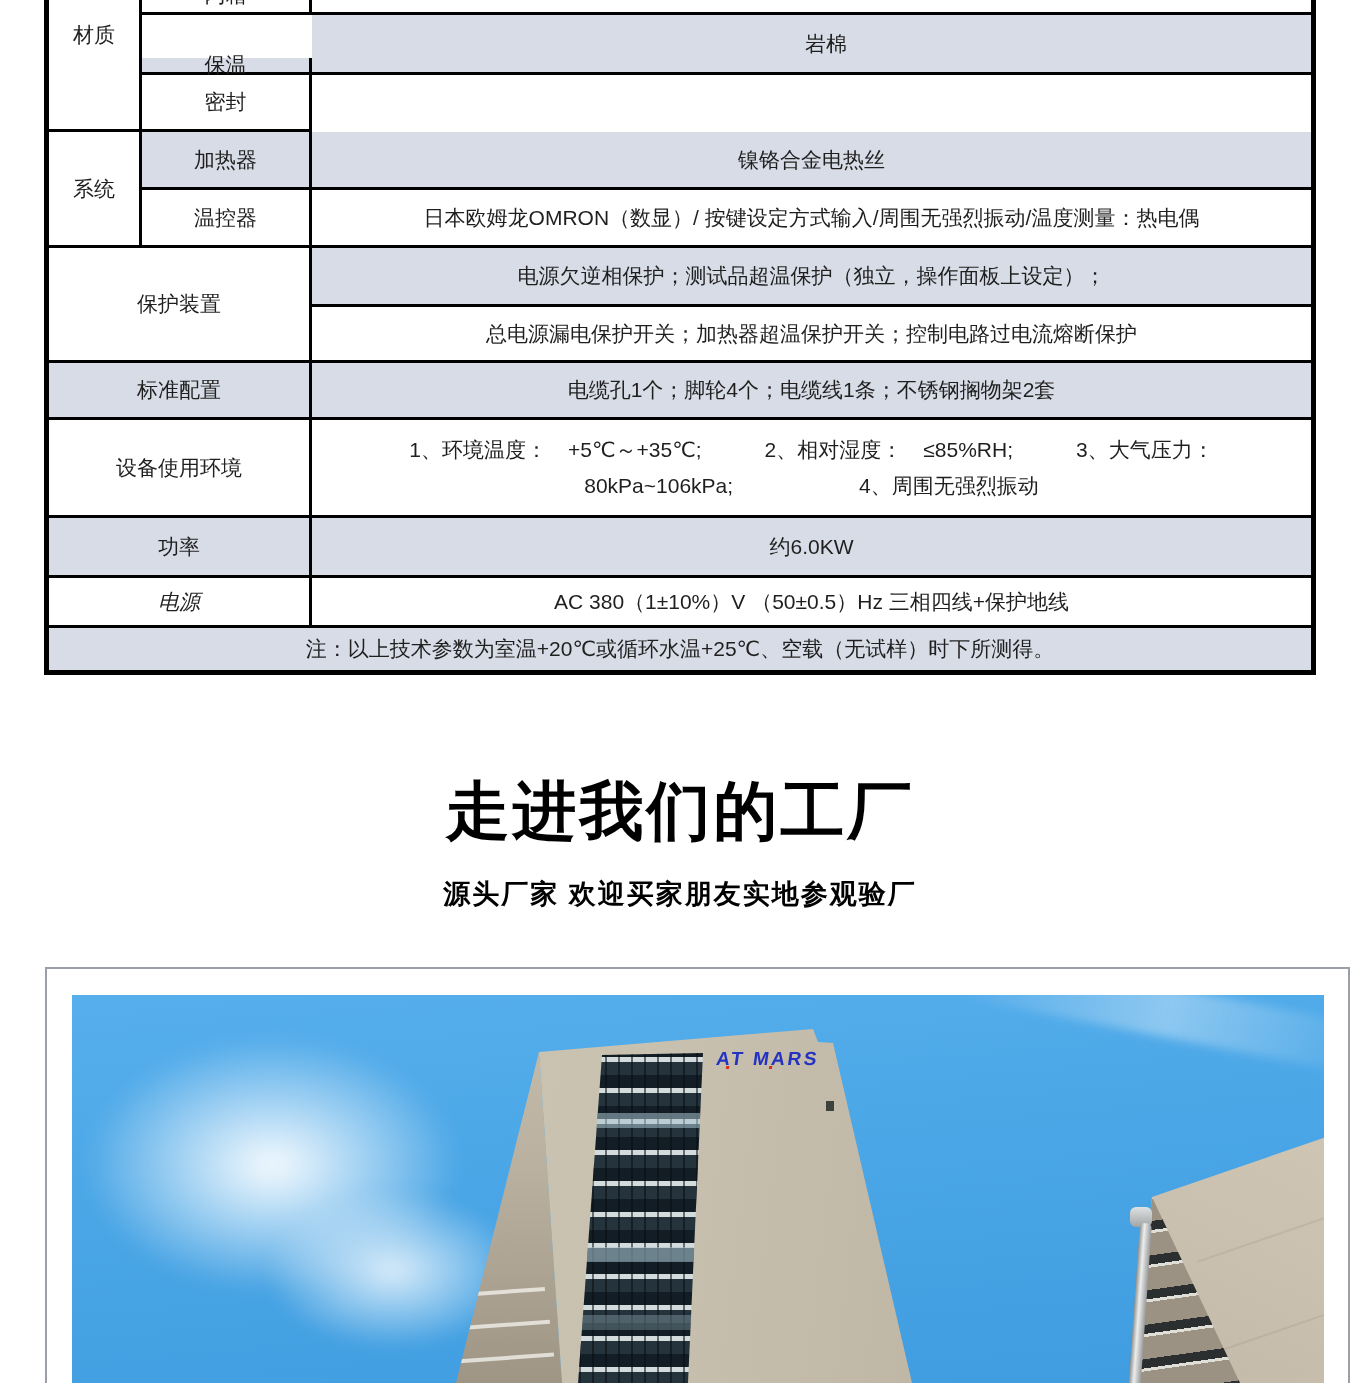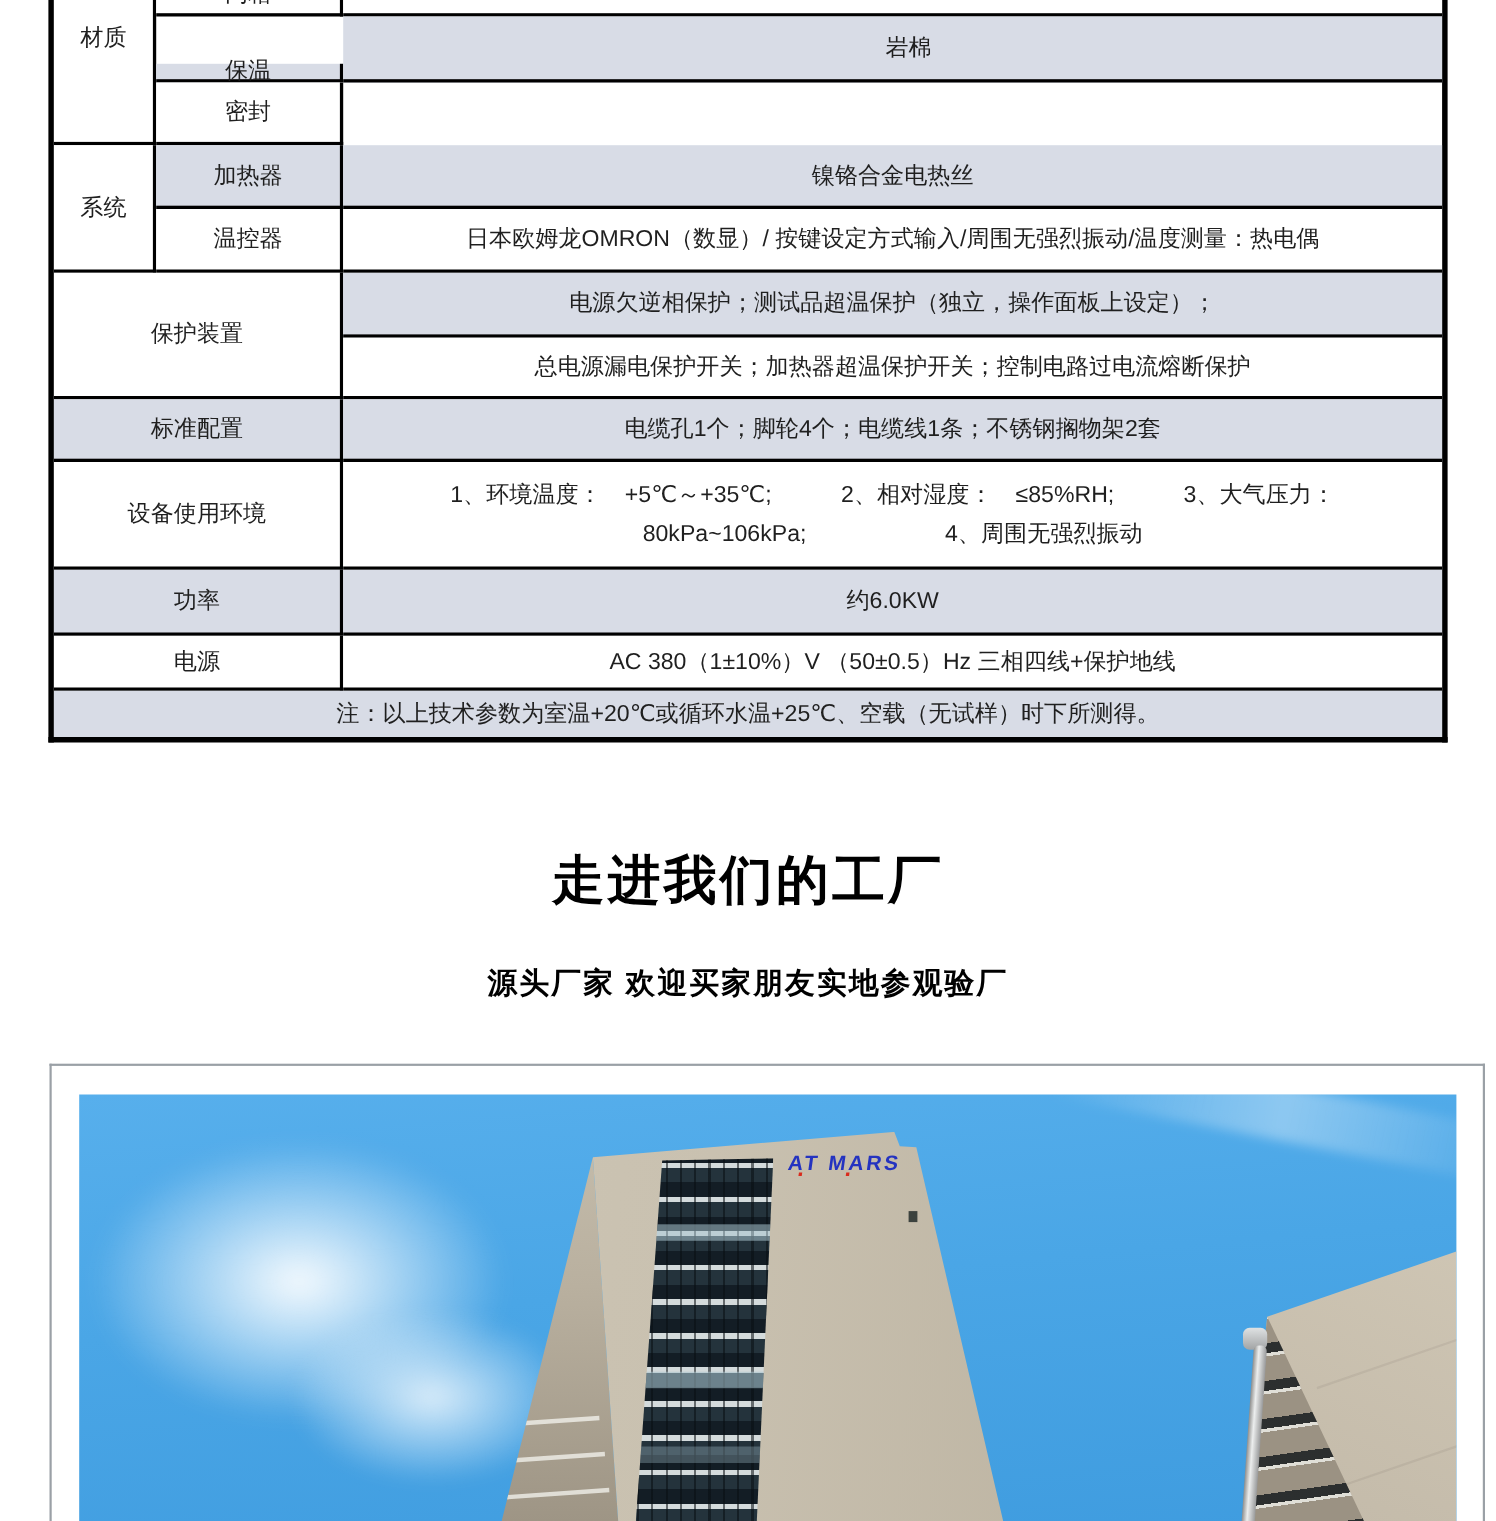--- a/index.html
+++ b/index.html
@@ -28,21 +28,21 @@
     background:#fff;padding:0 6px;
   }
   .cell.shaded{background:#d8dce6;}
   .cell.last-col{border-right:none;}
   .cell.last-row{border-bottom:none;}
   .cell.clip-bottom{align-items:flex-end;padding-bottom:2px;}
   .cell .vline{display:block;width:100%;}
   
   .factory-title{
     position:absolute;left:0;top:768px;width:100%;text-align:center;
-    font-size:48px;font-weight:900;letter-spacing:3px;color:#000;
+    font-size:64px;font-weight:900;letter-spacing:3px;color:#000;
   }
   .factory-subtitle{
     position:absolute;left:0;top:876px;width:100%;text-align:center;
     font-size:27px;font-weight:700;letter-spacing:2px;color:#000;
   }
   
   .photo-frame{
     position:absolute;left:45px;top:967px;width:1305px;height:416px;
     box-sizing:border-box;border:2px solid #9aa0a6;border-bottom:none;
     background:#fff;
@@ -135,21 +135,21 @@
       <div class="cell last-col " style="grid-area: 7 / 3;">总电源漏电保护开关；加热器超温保护开关；控制电路过电流熔断保护</div>
       <div class="cell shaded " style="grid-area: 8 / 1 / 9 / 3;">标准配置</div>
       <div class="cell last-col shaded" style="grid-area: 8 / 3;">电缆孔1个；脚轮4个；电缆线1条；不锈钢搁物架2套</div>
       <div class="cell " style="grid-area: 9 / 1 / 10 / 3;">设备使用环境</div>
       <div class="cell last-col " style="grid-area: 9 / 3; flex-direction: column; line-height: 36px;">
         <span class="vline">1、环境温度：　+5℃～+35℃;　　　2、相对湿度：　≤85%RH;　　　3、大气压力：</span>
         <span class="vline">80kPa~106kPa;　　　　　　4、周围无强烈振动</span>
       </div>
       <div class="cell shaded " style="grid-area: 10 / 1 / 11 / 3;">功率</div>
       <div class="cell last-col shaded" style="grid-area: 10 / 3;">约6.0KW</div>
-      <div class="cell " style="grid-area: 11 / 1 / 12 / 3;">电源</div>
+      <div class="cell " style="grid-area: 11 / 1 / 12 / 3; font-style: italic;">电源</div>
       <div class="cell last-col " style="grid-area: 11 / 3;">AC 380（1±10%）V （50±0.5）Hz 三相四线+保护地线</div>
       <div class="cell shaded last-col last-row" style="grid-area: 12 / 1 / auto / 4;">注：以上技术参数为室温+20℃或循环水温+25℃、空载（无试样）时下所测得。</div>
     </div>
 </div>
 
 <div class="factory-title">走进我们的工厂</div>
 <div class="factory-subtitle">源头厂家 欢迎买家朋友实地参观验厂</div>
 
 <div class="photo-frame">
   <div class="photo">

